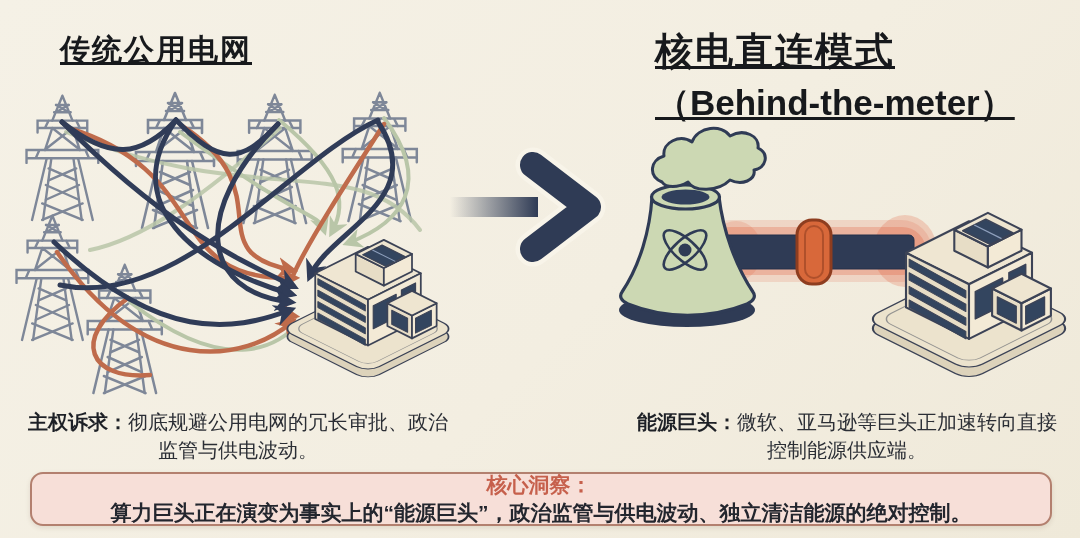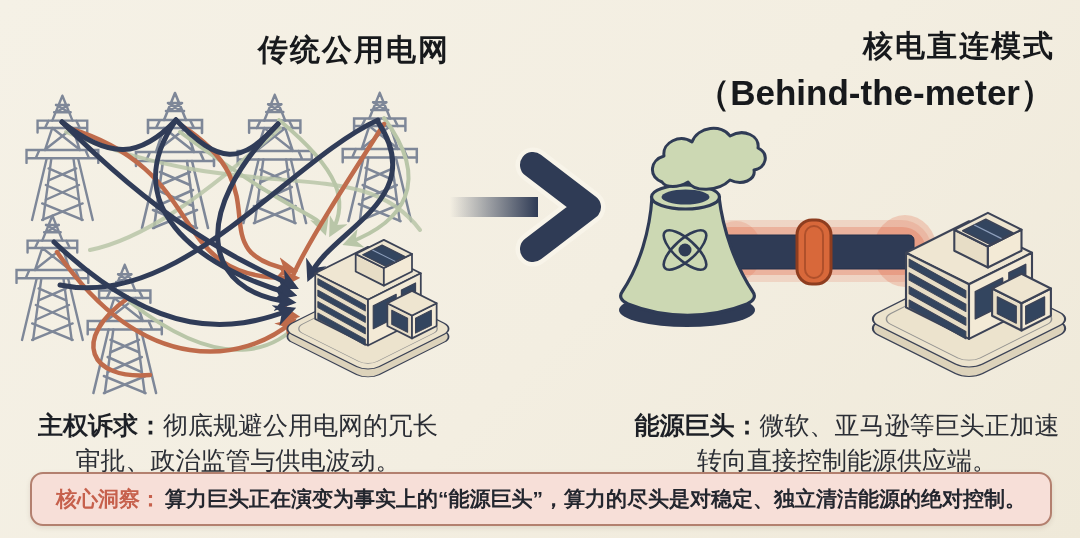--- a/index.html
+++ b/index.html
@@ -1,36 +1,37 @@
 <!DOCTYPE html>
 <html><head>
 <meta charset="utf-8">
 <style>
   html,body{margin:0;padding:0;background:#ffffff;}
   .canvas{
     position:relative;width:1080px;height:538px;overflow:hidden;
     background:linear-gradient(135deg,#f5f1e6 0%,#f3eee1 55%,#efe9d9 100%);
     font-family:"Liberation Sans","DejaVu Sans",sans-serif;
   }
-  .title{position:absolute;text-align:right;color:#17191c;font-weight:800;}
+  .title{position:absolute;text-align:left;color:#17191c;font-weight:800;text-decoration:underline;}
   .title-left{left:60px;top:30px;width:390px;font-size:30px;letter-spacing:2px;}
   .title-right{left:655px;top:26px;width:400px;}
-  .title-right .l1{font-size:30px;letter-spacing:2px;}
+  .title-right .l1{font-size:38px;letter-spacing:2px;}
   .title-right .l2{font-size:35px;margin-top:3px;letter-spacing:0;}
   .illu{position:absolute;left:0;top:80px;width:1080px;height:330px;}
-  .caption{position:absolute;top:408px;text-align:center;font-size:25px;line-height:1.4;color:#2b2e35;}
+  .caption{position:absolute;top:408px;text-align:center;font-size:20px;line-height:1.4;color:#2b2e35;}
   .caption b{font-weight:800;color:#1d2026;}
   .caption-left{left:26px;width:424px;}
   .caption-right{left:634px;width:426px;}
   .banner{
     position:absolute;left:30px;top:472px;width:1022px;height:54px;box-sizing:border-box;
     background:#f7dfd8;border:2px solid #b3806f;border-radius:13px;
     display:flex;align-items:center;justify-content:center;
     font-size:21px;font-weight:700;color:#23262e;box-shadow:0 2px 5px rgba(90,60,40,.12);
     white-space:nowrap;
+    flex-direction:column;
   }
   .banner .lbl{color:#c6604c;margin-right:4px;font-weight:800;}
 </style>
 </head>
 <body>
 
 <div class="canvas">
 
   <div class="title title-left">传统公用电网</div>
 
@@ -161,16 +162,16 @@
   <div class="caption caption-left">
     <b>主权诉求：</b><span>彻底规避公用电网的冗长审批、政治监管与供电波动。</span>
   </div>
 
   <div class="caption caption-right">
     <b>能源巨头：</b><span>微软、亚马逊等巨头正加速转向直接控制能源供应端。</span>
   </div>
 
   <div class="banner">
     <span class="lbl">核心洞察：</span>
-    <span>算力巨头正在演变为事实上的“能源巨头”，算力的尽头是对稳定、独立清洁能源的绝对控制。</span>
+    <span>算力巨头正在演变为事实上的“能源巨头”，政治监管与供电波动、独立清洁能源的绝对控制。</span>
   </div>
 
 </div>
 
 </body></html>

